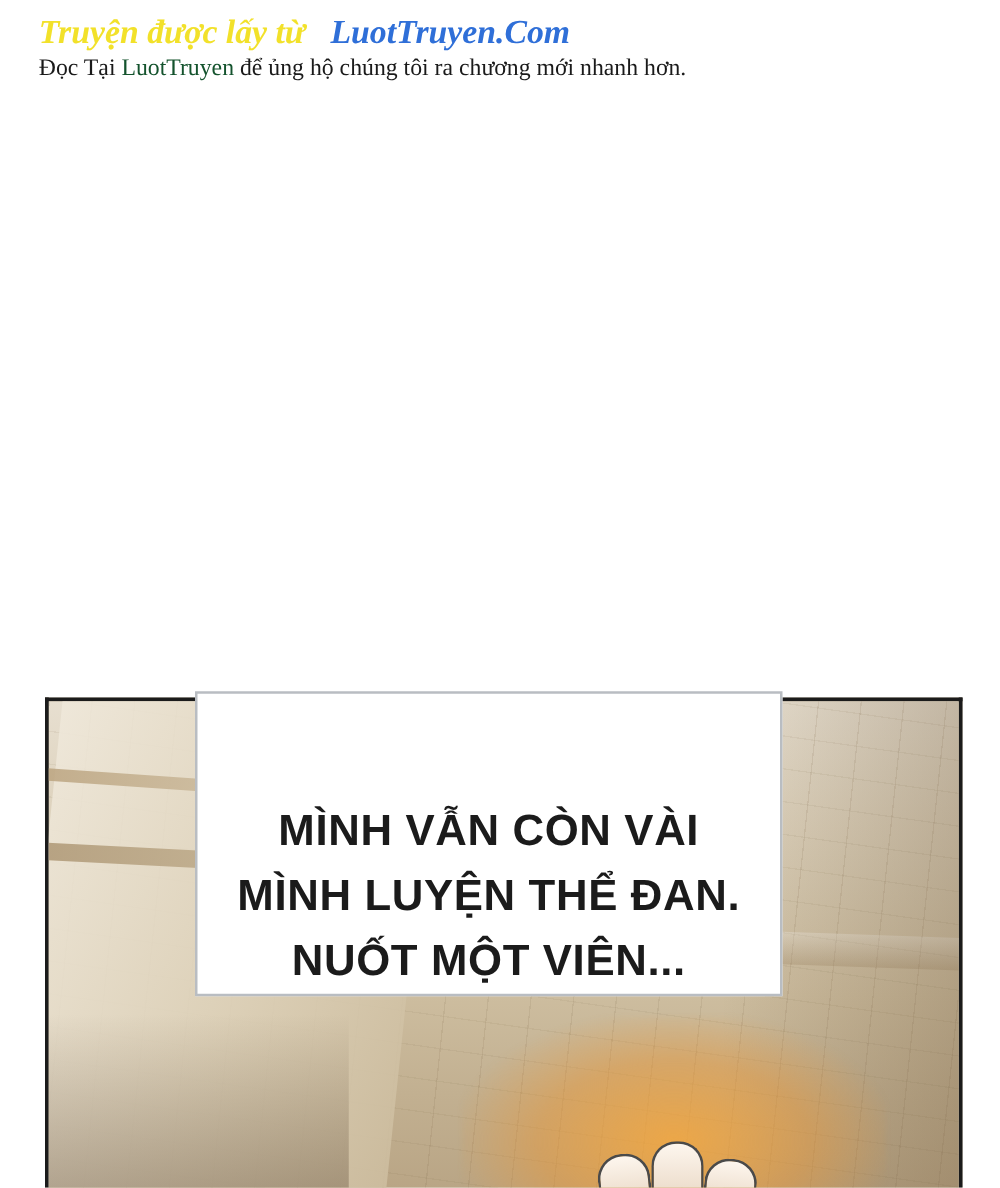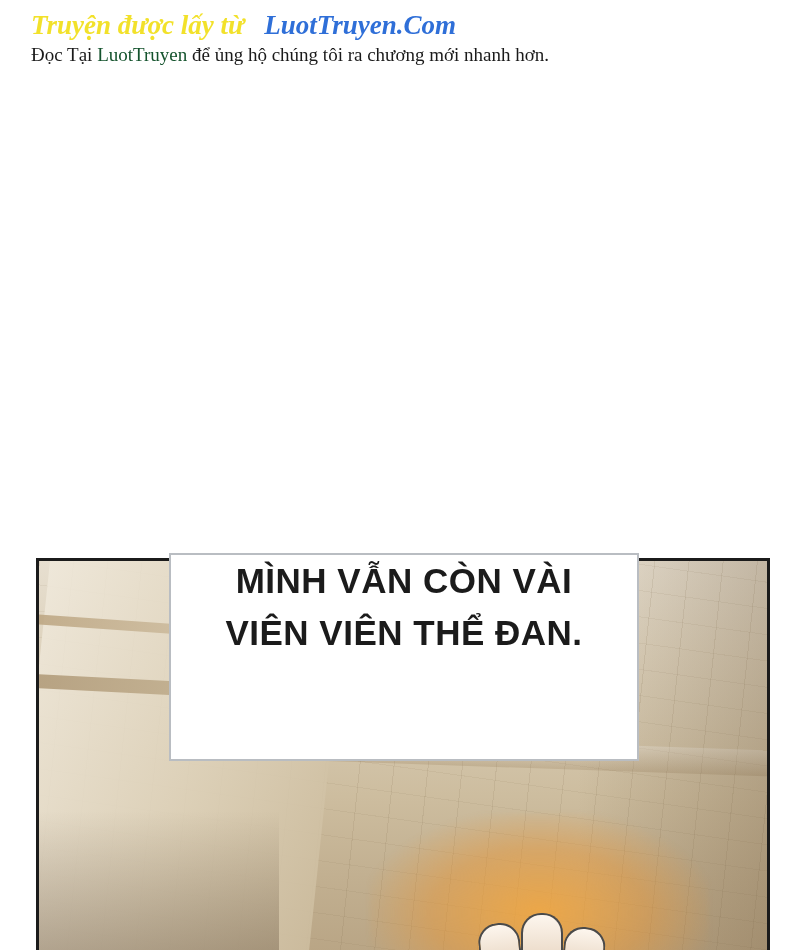--- a/index.html
+++ b/index.html
@@ -155,30 +155,30 @@
     border-bottom: none;
     border-radius: 20px 20px 0 0;
   }
   .finger.f1 { left: 10px; height: 52px; transform: rotate(-6deg); }
   .finger.f2 { left: 52px; height: 62px; }
   .finger.f3 { left: 94px; height: 48px; transform: rotate(5deg); }
 
   
   .bubble {
     position: absolute;
-    left: 169px;
+    left: 156px;
     top: 553px;
     width: 470px;
-    height: 208px;
+    height: 244px;
     background: #ffffff;
     border: 2px solid #b9bdc2;
     display: flex;
     flex-direction: column;
     align-items: center;
-    justify-content: flex-start;
+    justify-content: flex-end;
     box-sizing: border-box;
   }
   .bubble-text {
     font-family: "Liberation Sans", sans-serif;
     font-weight: bold;
     font-size: 35px;
     line-height: 52px;
     letter-spacing: 0.5px;
     color: #1b1b1b;
     text-align: center;
@@ -211,14 +211,15 @@
   <div class="warm-glow"></div>
   <div class="hand">
     <div class="finger f1"></div>
     <div class="finger f2"></div>
     <div class="finger f3"></div>
   </div>
 </div>
 
 <div class="bubble">
   <div class="bubble-text">MÌNH VẪN CÒN VÀI</div>
-  <div class="bubble-text">VIÊN VIÊN THỂ ĐAN.</div>
+  <div class="bubble-text">MÌNH LUYỆN THỂ ĐAN.</div>
+  <div class="bubble-text">NUỐT MỘT VIÊN...</div>
 </div>
 
 </body></html>

